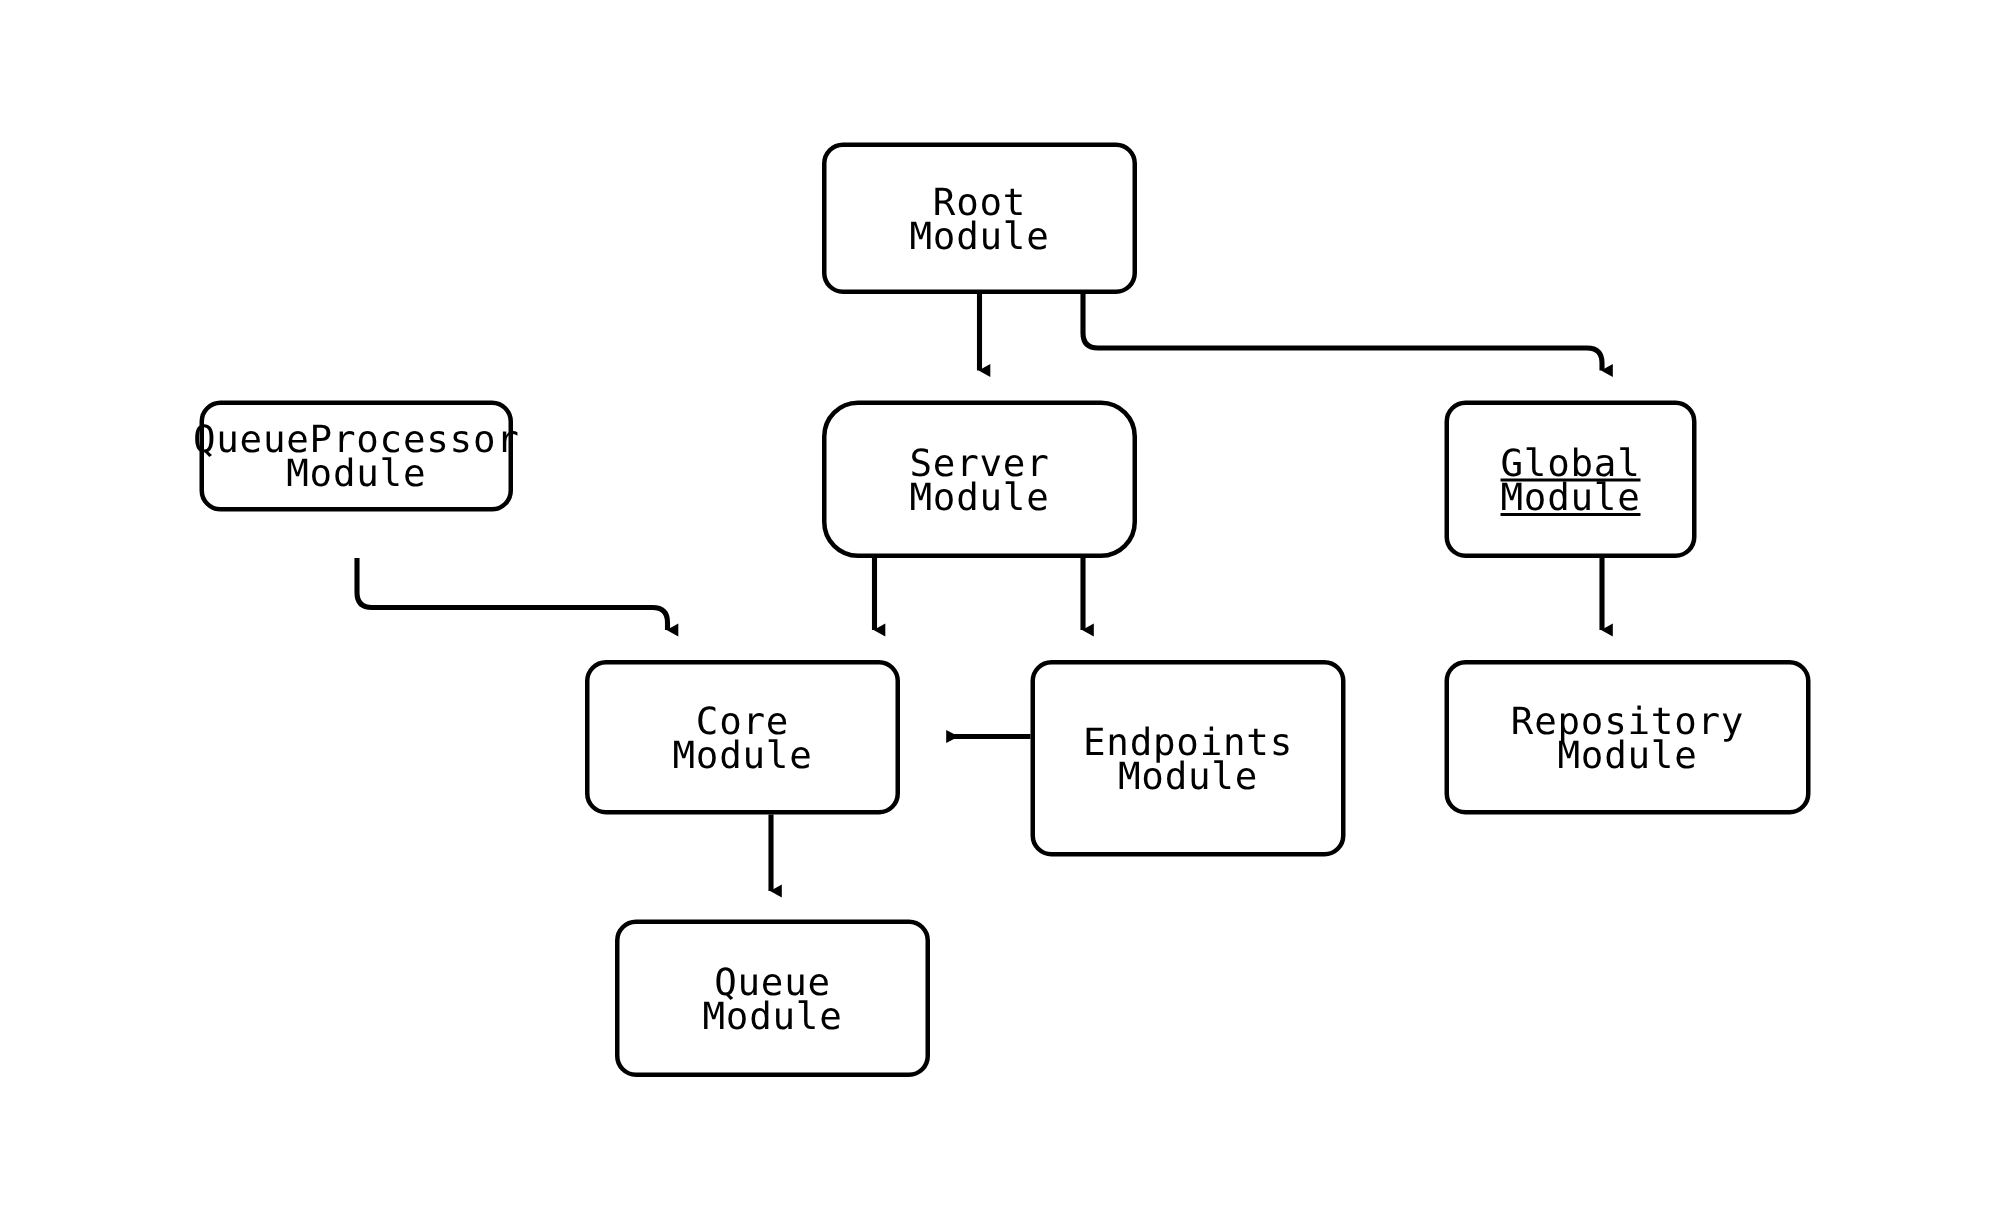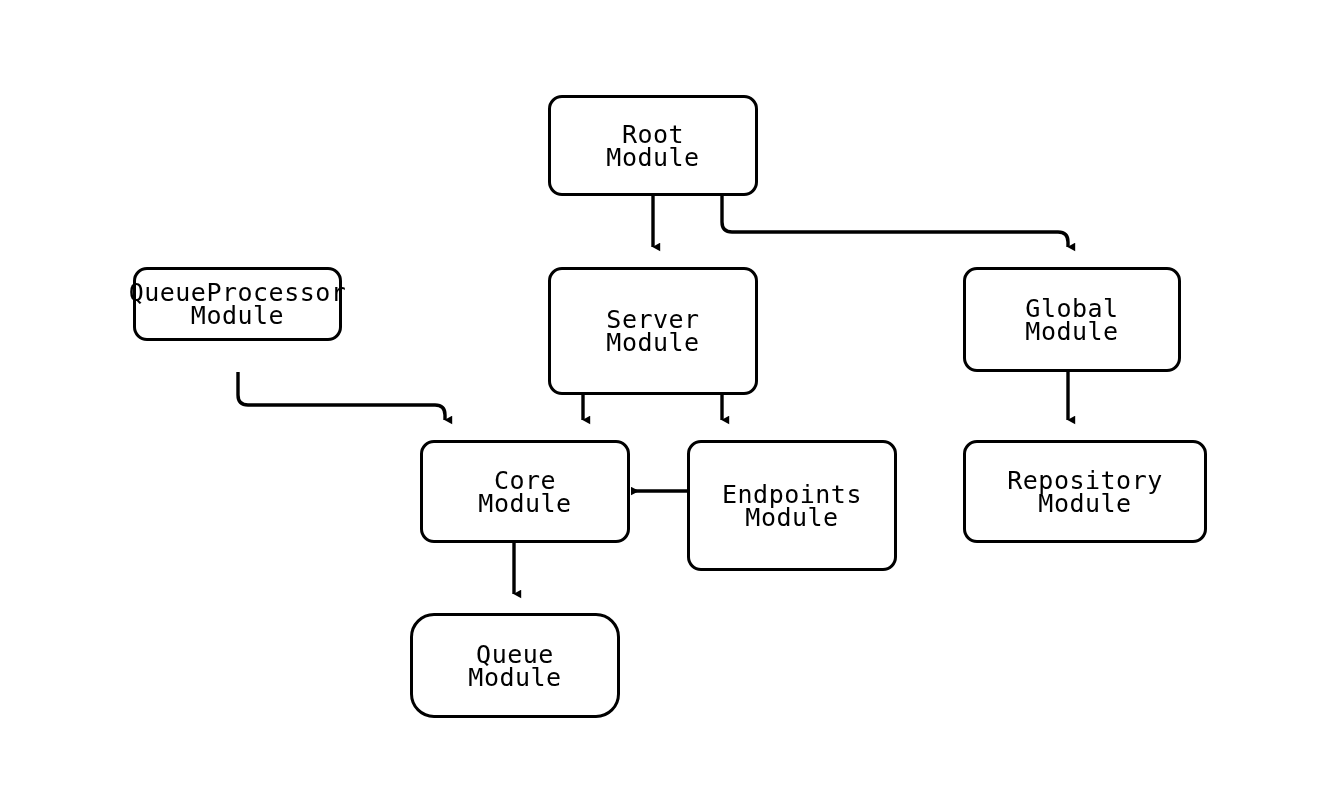--- a/index.html
+++ b/index.html
@@ -84,43 +84,43 @@
   <div class="node" style="left:548px; top:95px; width:210px; height:101px;">
     <div class="node-line">Root</div>
     <div class="node-line">Module</div>
   </div>
 
   <div class="node" style="left:133px; top:267px; width:209px; height:74px;">
     <div class="node-line">QueueProcessor</div>
     <div class="node-line">Module</div>
   </div>
 
-  <div class="node" style="left:548px; top:267px; width:210px; height:128px;">
+  <div class="node" style="left:548px; top:267px; width:210px; height:105px;border-radius:24px;">
     <div class="node-line">Server</div>
     <div class="node-line">Module</div>
   </div>
 
-  <div class="node" style="left:963px; top:267px; width:218px; height:105px;">
+  <div class="node" style="left:963px; top:267px; width:168px; height:105px;text-decoration:underline;">
     <div class="node-line">Global</div>
     <div class="node-line">Module</div>
   </div>
 
-  <div class="node" style="left:420px; top:440px; width:210px; height:103px;">
+  <div class="node" style="left:390px; top:440px; width:210px; height:103px;">
     <div class="node-line">Core</div>
     <div class="node-line">Module</div>
   </div>
 
   <div class="node" style="left:687px; top:440px; width:210px; height:131px;">
     <div class="node-line">Endpoints</div>
     <div class="node-line">Module</div>
   </div>
 
   <div class="node" style="left:963px; top:440px; width:244px; height:103px;">
     <div class="node-line">Repository</div>
     <div class="node-line">Module</div>
   </div>
 
-  <div class="node" style="left:410px; top:613px; width:210px; height:105px;border-radius:24px;">
+  <div class="node" style="left:410px; top:613px; width:210px; height:105px;">
     <div class="node-line">Queue</div>
     <div class="node-line">Module</div>
   </div>
 
 </div>
 
 </body></html>

